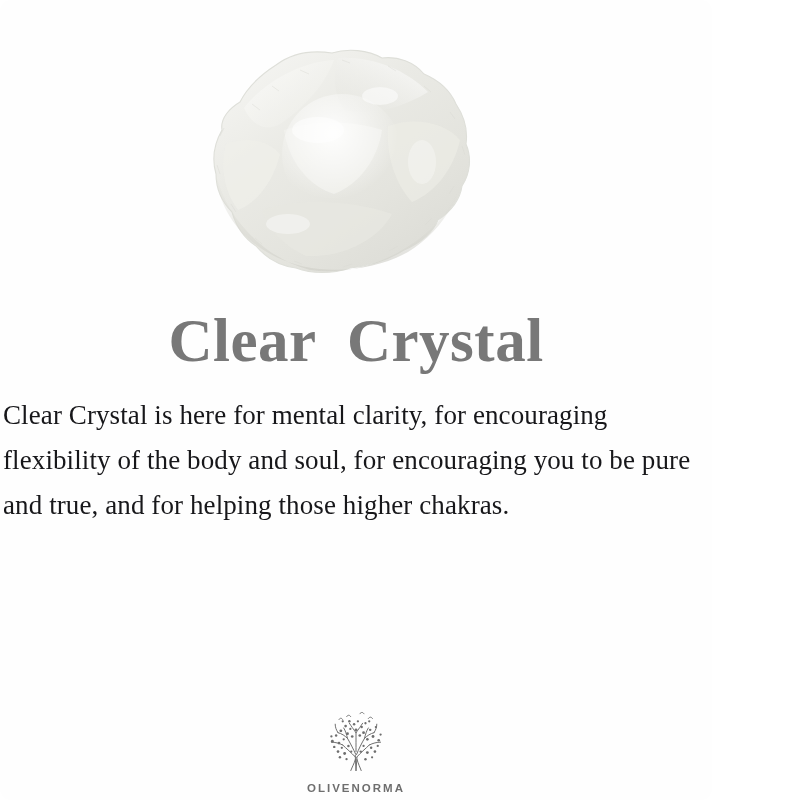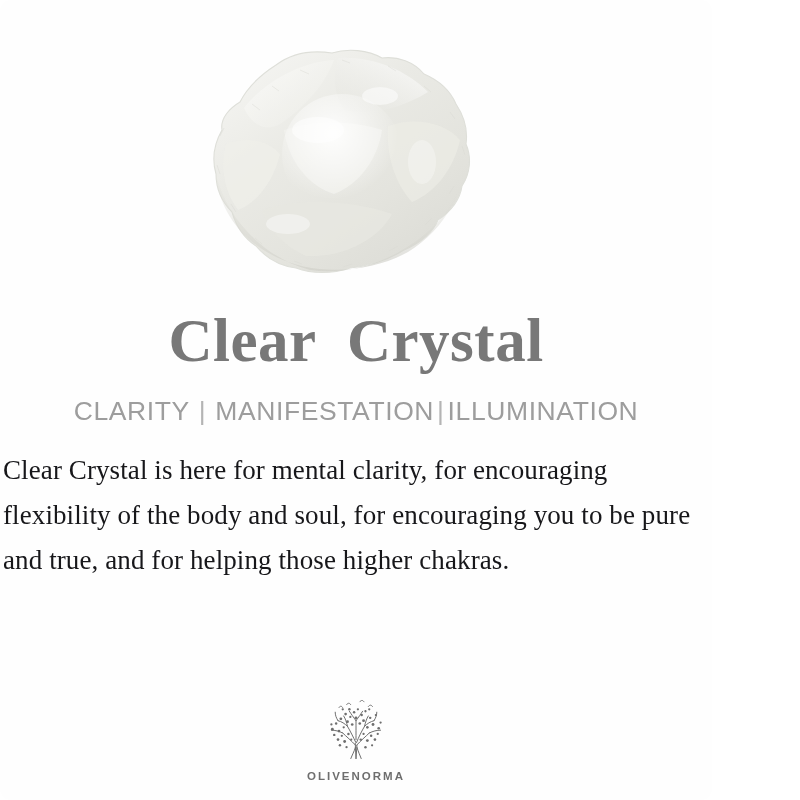--- a/index.html
+++ b/index.html
@@ -85,21 +85,21 @@
     color: #17171a;
     line-height: 45px;
     letter-spacing: 0.1px;
   }
 
   
   .logo-block {
     position: absolute;
     left: 0;
     right: 0;
-    bottom: 18px;
+    bottom: 6px;
     display: flex;
     flex-direction: column;
     align-items: center;
   }
   .logo-tree {
     display: block;
     width: 76px;
     height: 70px;
   }
   .logo-wordmark {
@@ -179,23 +179,20 @@
       <circle cx="150" cy="120" r="60" fill="url(#gGlow)"></circle>
 
       <g stroke="#d9d9d3" stroke-width="0.8" opacity="0.55">
         <path d="M60 70 l8 6 M80 52 l7 5 M108 36 l9 4 M150 26 l8 3 M196 32 l8 5 M232 52 l7 6 M258 78 l5 7 M270 112 l3 9 M262 152 l-5 8 M240 184 l-7 7 M206 212 l-9 5 M160 230 l-9 3 M110 230 l-8 -3 M70 210 l-7 -6 M44 178 l-5 -8 M28 140 l-3 -9 M28 102 l4 -8"></path>
       </g>
     </svg>
   </div>
 
   <h1 class="title">Clear  Crystal</h1>
 
-  <div class="subtitle">
-    <span>CLARITY</span><span class="sep sep-wide">|</span><span>MANIFESTATION</span><span class="sep">|</span><span>ILLUMINATION</span>
-  </div>
 
   <p class="body-copy">Clear Crystal is here for mental clarity, for encouraging flexibility of the body and soul, for encouraging you to be pure and true, and for helping those higher chakras.</p>
 
   <div class="logo-block">
     <svg class="logo-tree" viewBox="0 0 80 74" aria-hidden="true">
       <g stroke="#6e6e6e" stroke-width="1.05" fill="none" stroke-linecap="round">
 
         <path d="M40 64 L39.2 48 M40 64 L41 50"></path>
         <path d="M34.5 64 C 36 60, 38 57, 39.4 52 M45.5 64 C 44 60, 42.4 57, 41 52"></path>
 

